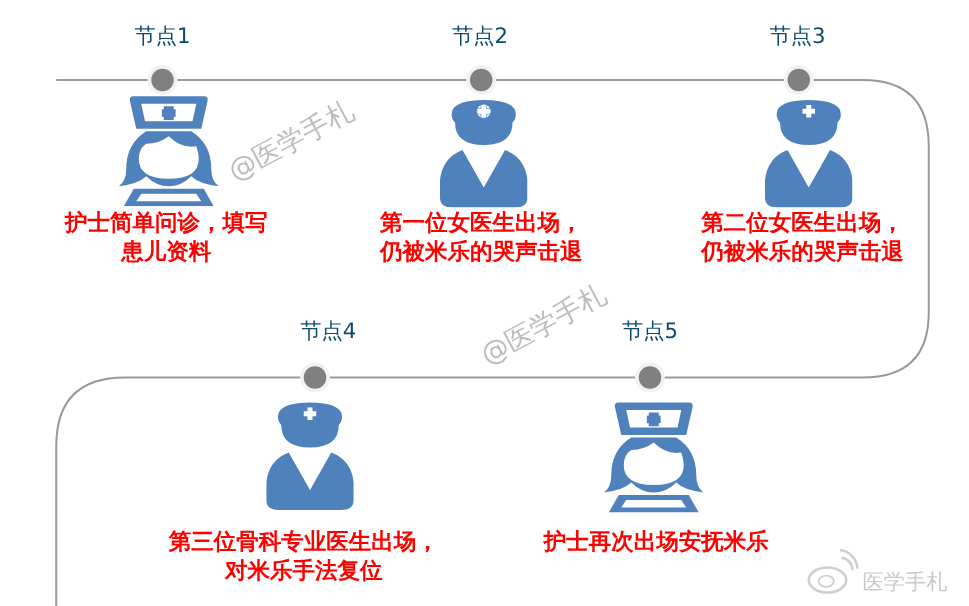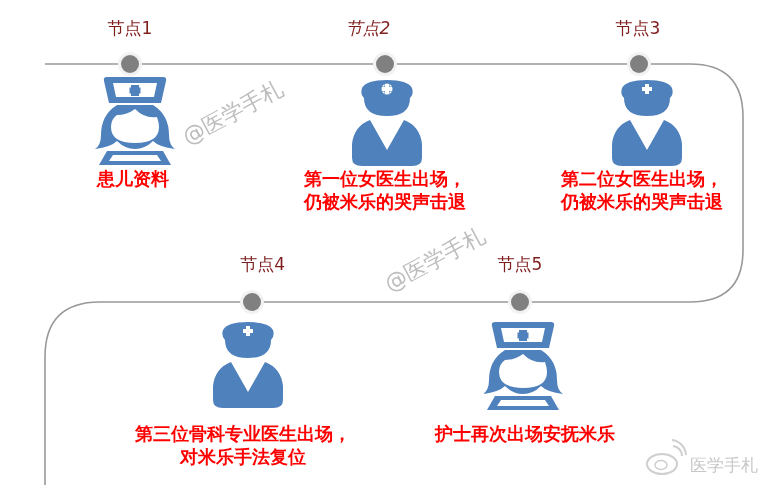--- a/index.html
+++ b/index.html
@@ -1,19 +1,19 @@
 <!DOCTYPE html>
 <html><head>
 <meta charset="utf-8">
 <style>
   html, body { margin:0; padding:0; }
   body { width:775px; height:485px; background:#ffffff; position:relative; overflow:hidden;
          font-family: "DejaVu Sans", "Liberation Sans", sans-serif; }
   .canvas { position:absolute; left:0; top:0; width:775px; height:485px; }
-  .node-label { position:absolute; font-size:17px; color:#7f1d1d; text-align:center; width:80px; white-space:nowrap; }
+  .node-label { position:absolute; font-size:17px; color:#0c4a6e; text-align:center; width:80px; white-space:nowrap; }
   .dot { position:absolute; width:18px; height:18px; border-radius:50%; background:#808080;
          box-shadow:0 0 0 3px #f2f2f2; }
   .caption { position:absolute; color:#ff0000; font-weight:bold; font-size:18px; line-height:23px;
              text-align:center; white-space:nowrap; font-family:"DejaVu Sans", sans-serif; }
   .icon { position:absolute; }
   .wm { position:absolute; color:#bdbdbd; font-size:22px; transform:rotate(-28deg); white-space:nowrap; }
   .weibo { position:absolute; color:#c8c8c8; font-size:17px; white-space:nowrap; }
 </style>
 </head>
 <body>
@@ -43,26 +43,27 @@
       <path d="M12 2 L68 2 Q72 2 71 6 L66 28 L14 28 L9 6 Q8 2 12 2 Z" fill="#4F81BD"></path>
       <path d="M18 8 L62 8 L59 22 L21 22 Z" fill="#fff"></path>
       <rect x="36" y="10" width="8" height="11" fill="#4F81BD"></rect>
         <rect x="34.5" y="12.5" width="11" height="6" fill="#4F81BD"></rect>
       <path d="M22 30 Q6 40 6 60 Q6 70 0 74 Q16 72 22 66 Q30 74 40 74 Q50 74 58 66 Q64 72 80 74 Q74 70 74 60 Q74 40 58 30 Z" fill="#4F81BD"></path>
       <path d="M40 34 Q50 44 62 42 Q64 48 64 52 Q64 68 40 68 Q16 68 16 52 Q16 44 22 40 Q32 40 40 34 Z" fill="#fff"></path>
       <path d="M12 76 L68 76 L76 90 L4 90 Z" fill="#4F81BD"></path>
       <path d="M18 80 L62 80 L66 86 L14 86 Z" fill="#fff"></path>
     </svg>
     <div class="caption" style="left:33px;top:167px;width:200px;">
+      <div>护士简单问诊，填写</div>
       <div>患儿资料</div>
     </div>
   </div>
 
   <div>
-    <div class="node-label" style="left:328px;top:17px;font-style:italic;">节点2</div>
+    <div class="node-label" style="left:344px;top:17px;">节点2</div>
     <div class="dot" style="left:376px;top:55px;"></div>
     <svg class="icon" style="left:352px;top:78px;" width="70" height="88" viewBox="0 0 70 88">
       <path d="M10 10 Q14 2 35 2 Q56 2 60 10 Q62 16 58 20 Q58 38 35 38 Q12 38 12 20 Q8 16 10 10 Z" fill="#4F81BD"></path>
       <circle cx="35" cy="11" r="5.5" fill="#fff"></circle>
       <rect x="32.5" y="6" width="5" height="10" fill="#4F81BD"></rect>
         <rect x="30" y="8.5" width="10" height="5" fill="#4F81BD"></rect>
       <path d="M33 6 h4 v3 h3 v4 h-3 v3 h-4 v-3 h-3 v-4 h3 Z" fill="#fff"></path>
       <path d="M18 42 L35 72 L52 42 Q68 48 70 66 L70 80 Q70 88 60 88 L10 88 Q0 88 0 80 L0 66 Q2 48 18 42 Z" fill="#4F81BD"></path>
     </svg>
     <div class="caption" style="left:285px;top:167px;width:200px;">

